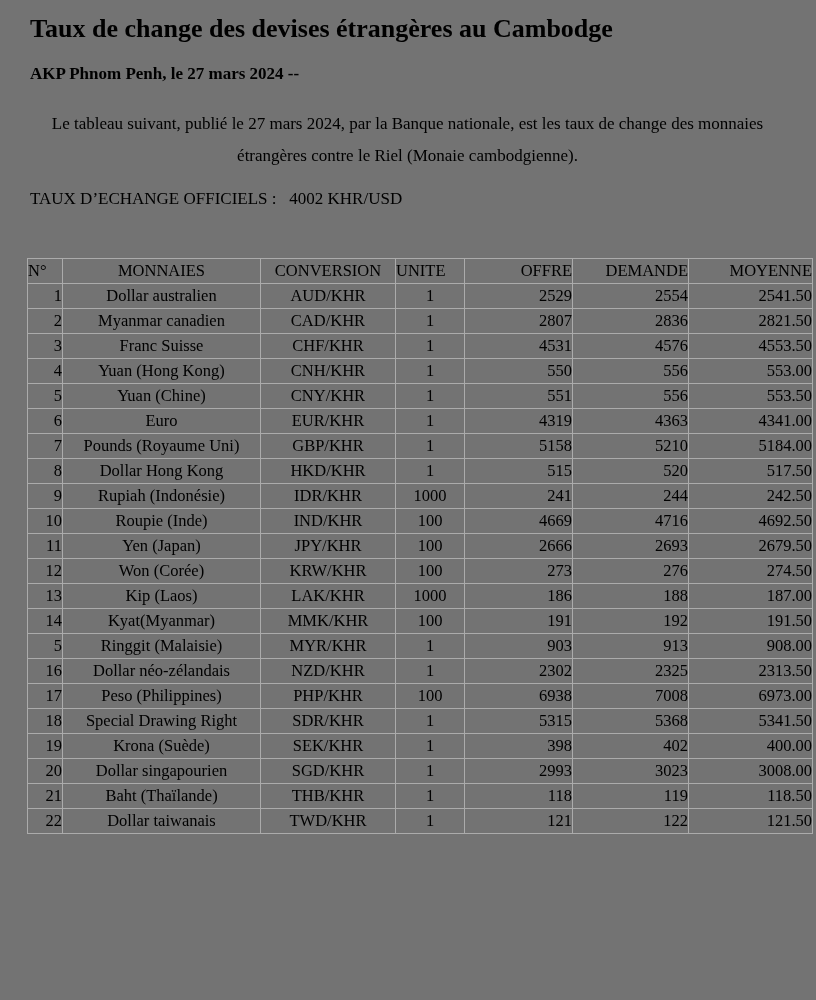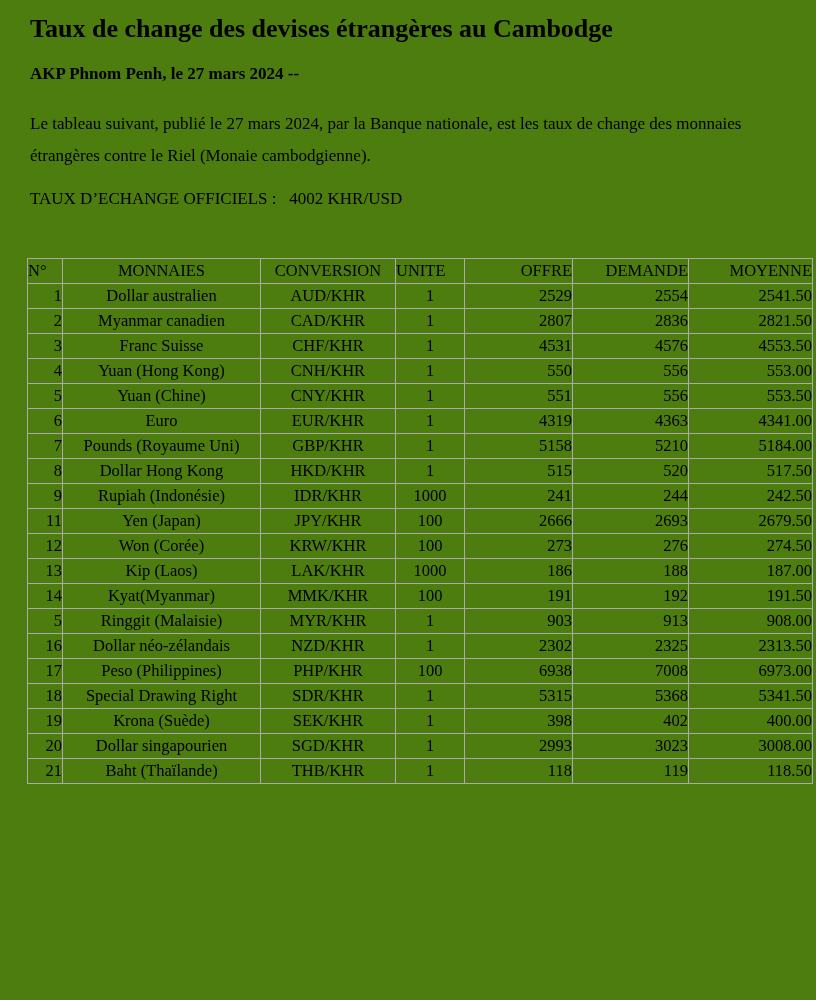--- a/index.html
+++ b/index.html
@@ -6,40 +6,41 @@
   body {
     margin: 0;
     background: #ffffff;
     color: #000000;
     font-family: "Liberation Serif", serif;
   }
   .page {
     position: relative;
     width: 816px;
     height: 1000px;
-    background: #4d7c0f;
+    background: #737373;
     overflow: hidden;
   }
   .page h1 {
     margin: 14px 0 0 30px;
     font-size: 26px;
     line-height: 30px;
     font-weight: bold;
   }
   .byline {
     margin: 20px 0 0 30px;
     font-size: 17px;
     line-height: 20px;
     font-weight: bold;
   }
   .intro {
     margin: 24px 0 0 30px;
     font-size: 17px;
     line-height: 32px;
     max-width: 755px;
+    text-align: center;
   }
   .official {
     margin: 17px 0 0 30px;
     font-size: 17px;
     line-height: 20px;
     white-space: pre-wrap;
     font-family: Liberation Serif, serif;
   }
   table.fx {
     border-collapse: collapse;
@@ -179,20 +180,29 @@
         <tr>
           <td class="col-no">9</td>
           <td class="col-currency">Rupiah (Indonésie)</td>
           <td class="col-conversion">IDR/KHR</td>
           <td class="col-unit">1000</td>
           <td class="col-offer">241</td>
           <td class="col-demand">244</td>
           <td class="col-average">242.50</td>
         </tr>
         <tr>
+          <td class="col-no">10</td>
+          <td class="col-currency">Roupie (Inde)</td>
+          <td class="col-conversion">IND/KHR</td>
+          <td class="col-unit">100</td>
+          <td class="col-offer">4669</td>
+          <td class="col-demand">4716</td>
+          <td class="col-average">4692.50</td>
+        </tr>
+        <tr>
           <td class="col-no">11</td>
           <td class="col-currency">Yen (Japan)</td>
           <td class="col-conversion">JPY/KHR</td>
           <td class="col-unit">100</td>
           <td class="col-offer">2666</td>
           <td class="col-demand">2693</td>
           <td class="col-average">2679.50</td>
         </tr>
         <tr>
           <td class="col-no">12</td>
@@ -277,15 +287,24 @@
         </tr>
         <tr>
           <td class="col-no">21</td>
           <td class="col-currency">Baht (Thaïlande)</td>
           <td class="col-conversion">THB/KHR</td>
           <td class="col-unit">1</td>
           <td class="col-offer">118</td>
           <td class="col-demand">119</td>
           <td class="col-average">118.50</td>
         </tr>
+        <tr>
+          <td class="col-no">22</td>
+          <td class="col-currency">Dollar taiwanais</td>
+          <td class="col-conversion">TWD/KHR</td>
+          <td class="col-unit">1</td>
+          <td class="col-offer">121</td>
+          <td class="col-demand">122</td>
+          <td class="col-average">121.50</td>
+        </tr>
       </tbody>
   </table>
 </div>
 
 </body></html>

